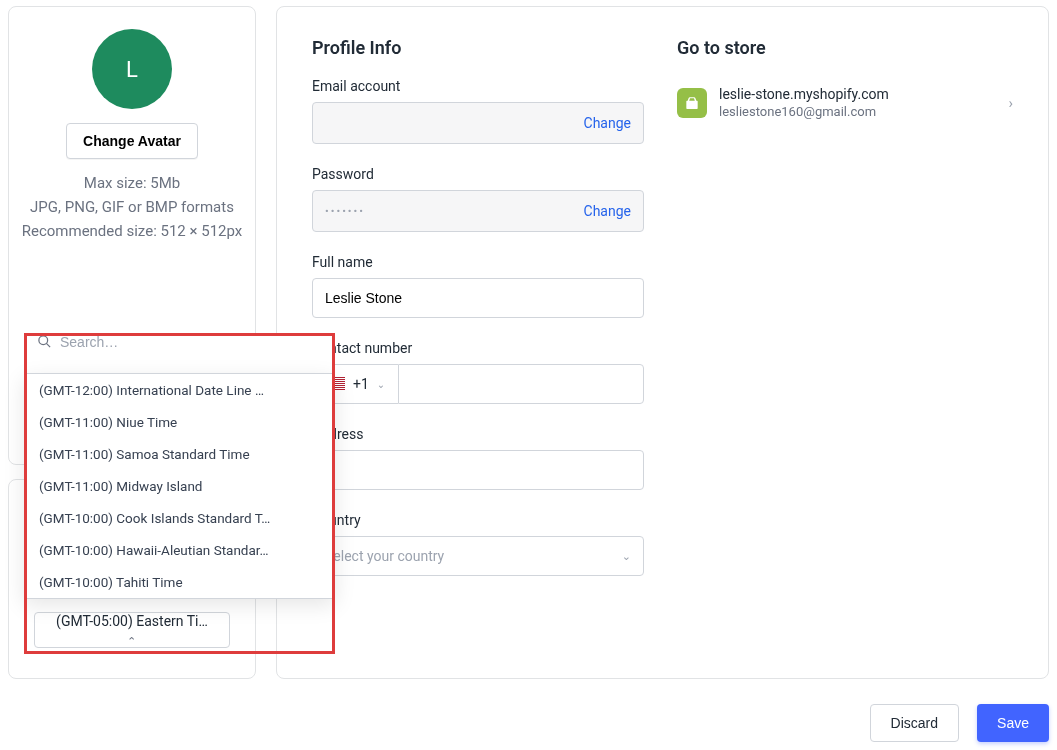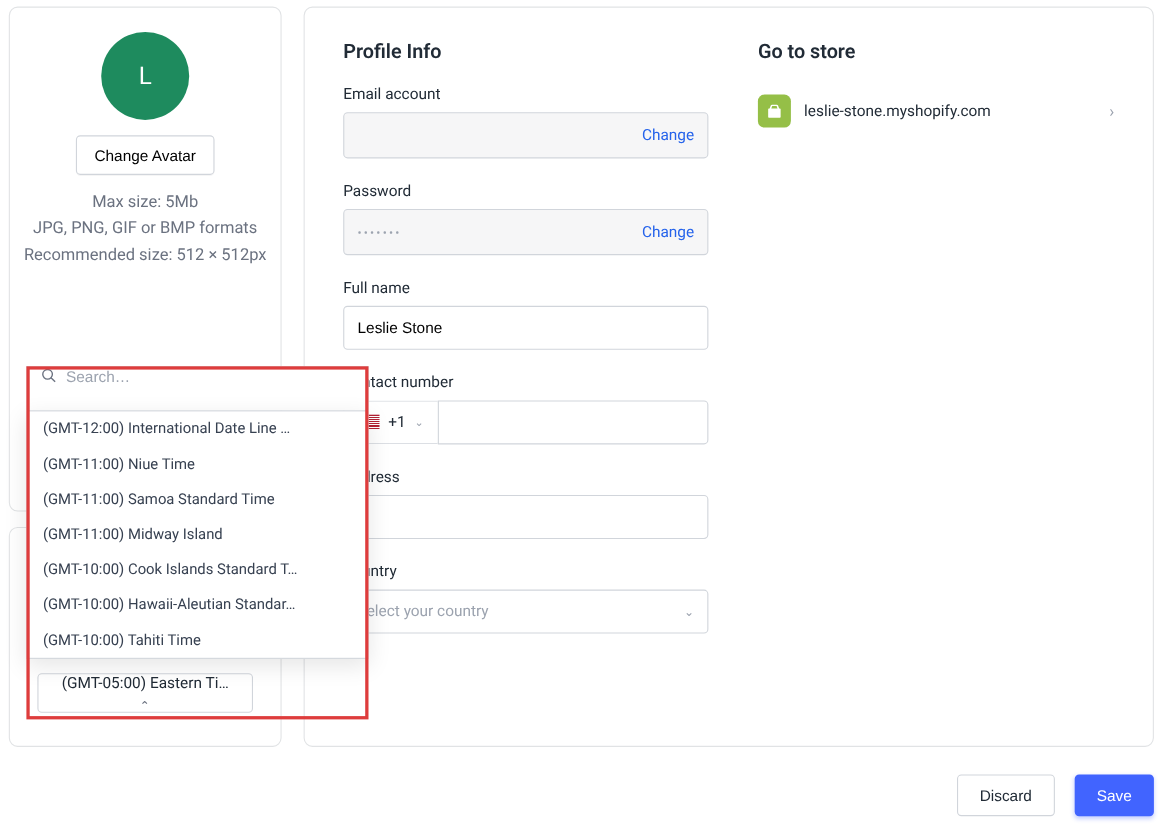--- a/index.html
+++ b/index.html
@@ -34,20 +34,21 @@
     }
     .change-avatar-btn {
       display:inline-block;
       padding:9px 16px;
       border:1px solid #d1d5db;
       border-radius:4px;
       background:#fff;
       font-size:14px;
       cursor:pointer;
       box-shadow:0 1px 0 rgba(0,0,0,.04);
+      font-weight:bold;
     }
     .hint-lines { margin-top:12px; color:#6b7280; font-size:15px; line-height:1.6; }
 
     .tz-card {
       position:absolute;
       left:8px; top:479px;
       width:248px; height:200px;
       border:1px solid #e1e3e5;
       border-radius:8px;
       background:#fff;
@@ -74,21 +75,21 @@
     
     .center-card {
       position:absolute;
       left:276px; top:6px;
       width:773px; height:673px;
       border:1px solid #e1e3e5;
       border-radius:8px;
       background:#fff;
       padding:30px 35px 0;
       display:flex;
-      gap:45px;
+      gap:33px;
     }
     .profile-col { width:332px; }
     .store-col { flex:1; }
 
     .section-heading { font-size:18px; font-weight:600; margin-bottom:20px; }
 
     .field-label { font-size:14px; color:#212b36; margin-bottom:8px; }
     .field { margin-bottom:22px; }
 
     .readonly-box {
@@ -308,20 +309,21 @@
   <div class="store-col">
     <div class="section-heading">Go to store</div>
     <div class="store-item">
       <div class="store-bag">
         <svg width="16" height="18" viewBox="0 0 24 24" fill="white">
             <path d="M19.5 8.5h-1l-1.5-4c-.3-.8-1-1.3-1.8-1.3H8.8c-.8 0-1.6.5-1.8 1.3l-1.5 4h-1c-.6 0-1 .4-1 1V20c0 .6.4 1 1 1h15c.6 0 1-.4 1-1V9.5c0-.6-.4-1-1-1zM9 5h6l1.2 3.5H7.8L9 5z"></path>
           </svg>
       </div>
       <div class="store-text">
         <div class="store-domain">leslie-stone.myshopify.com</div>
+        <div class="store-email">lesliestone160@gmail.com</div>
       </div>
       <span class="store-chevron">›</span>
     </div>
   </div>
 
 </div>
 
 <div class="dropdown">
   <div class="dd-search">
     <svg width="15" height="15" viewBox="0 0 24 24" fill="none" stroke="currentColor" stroke-width="2">

